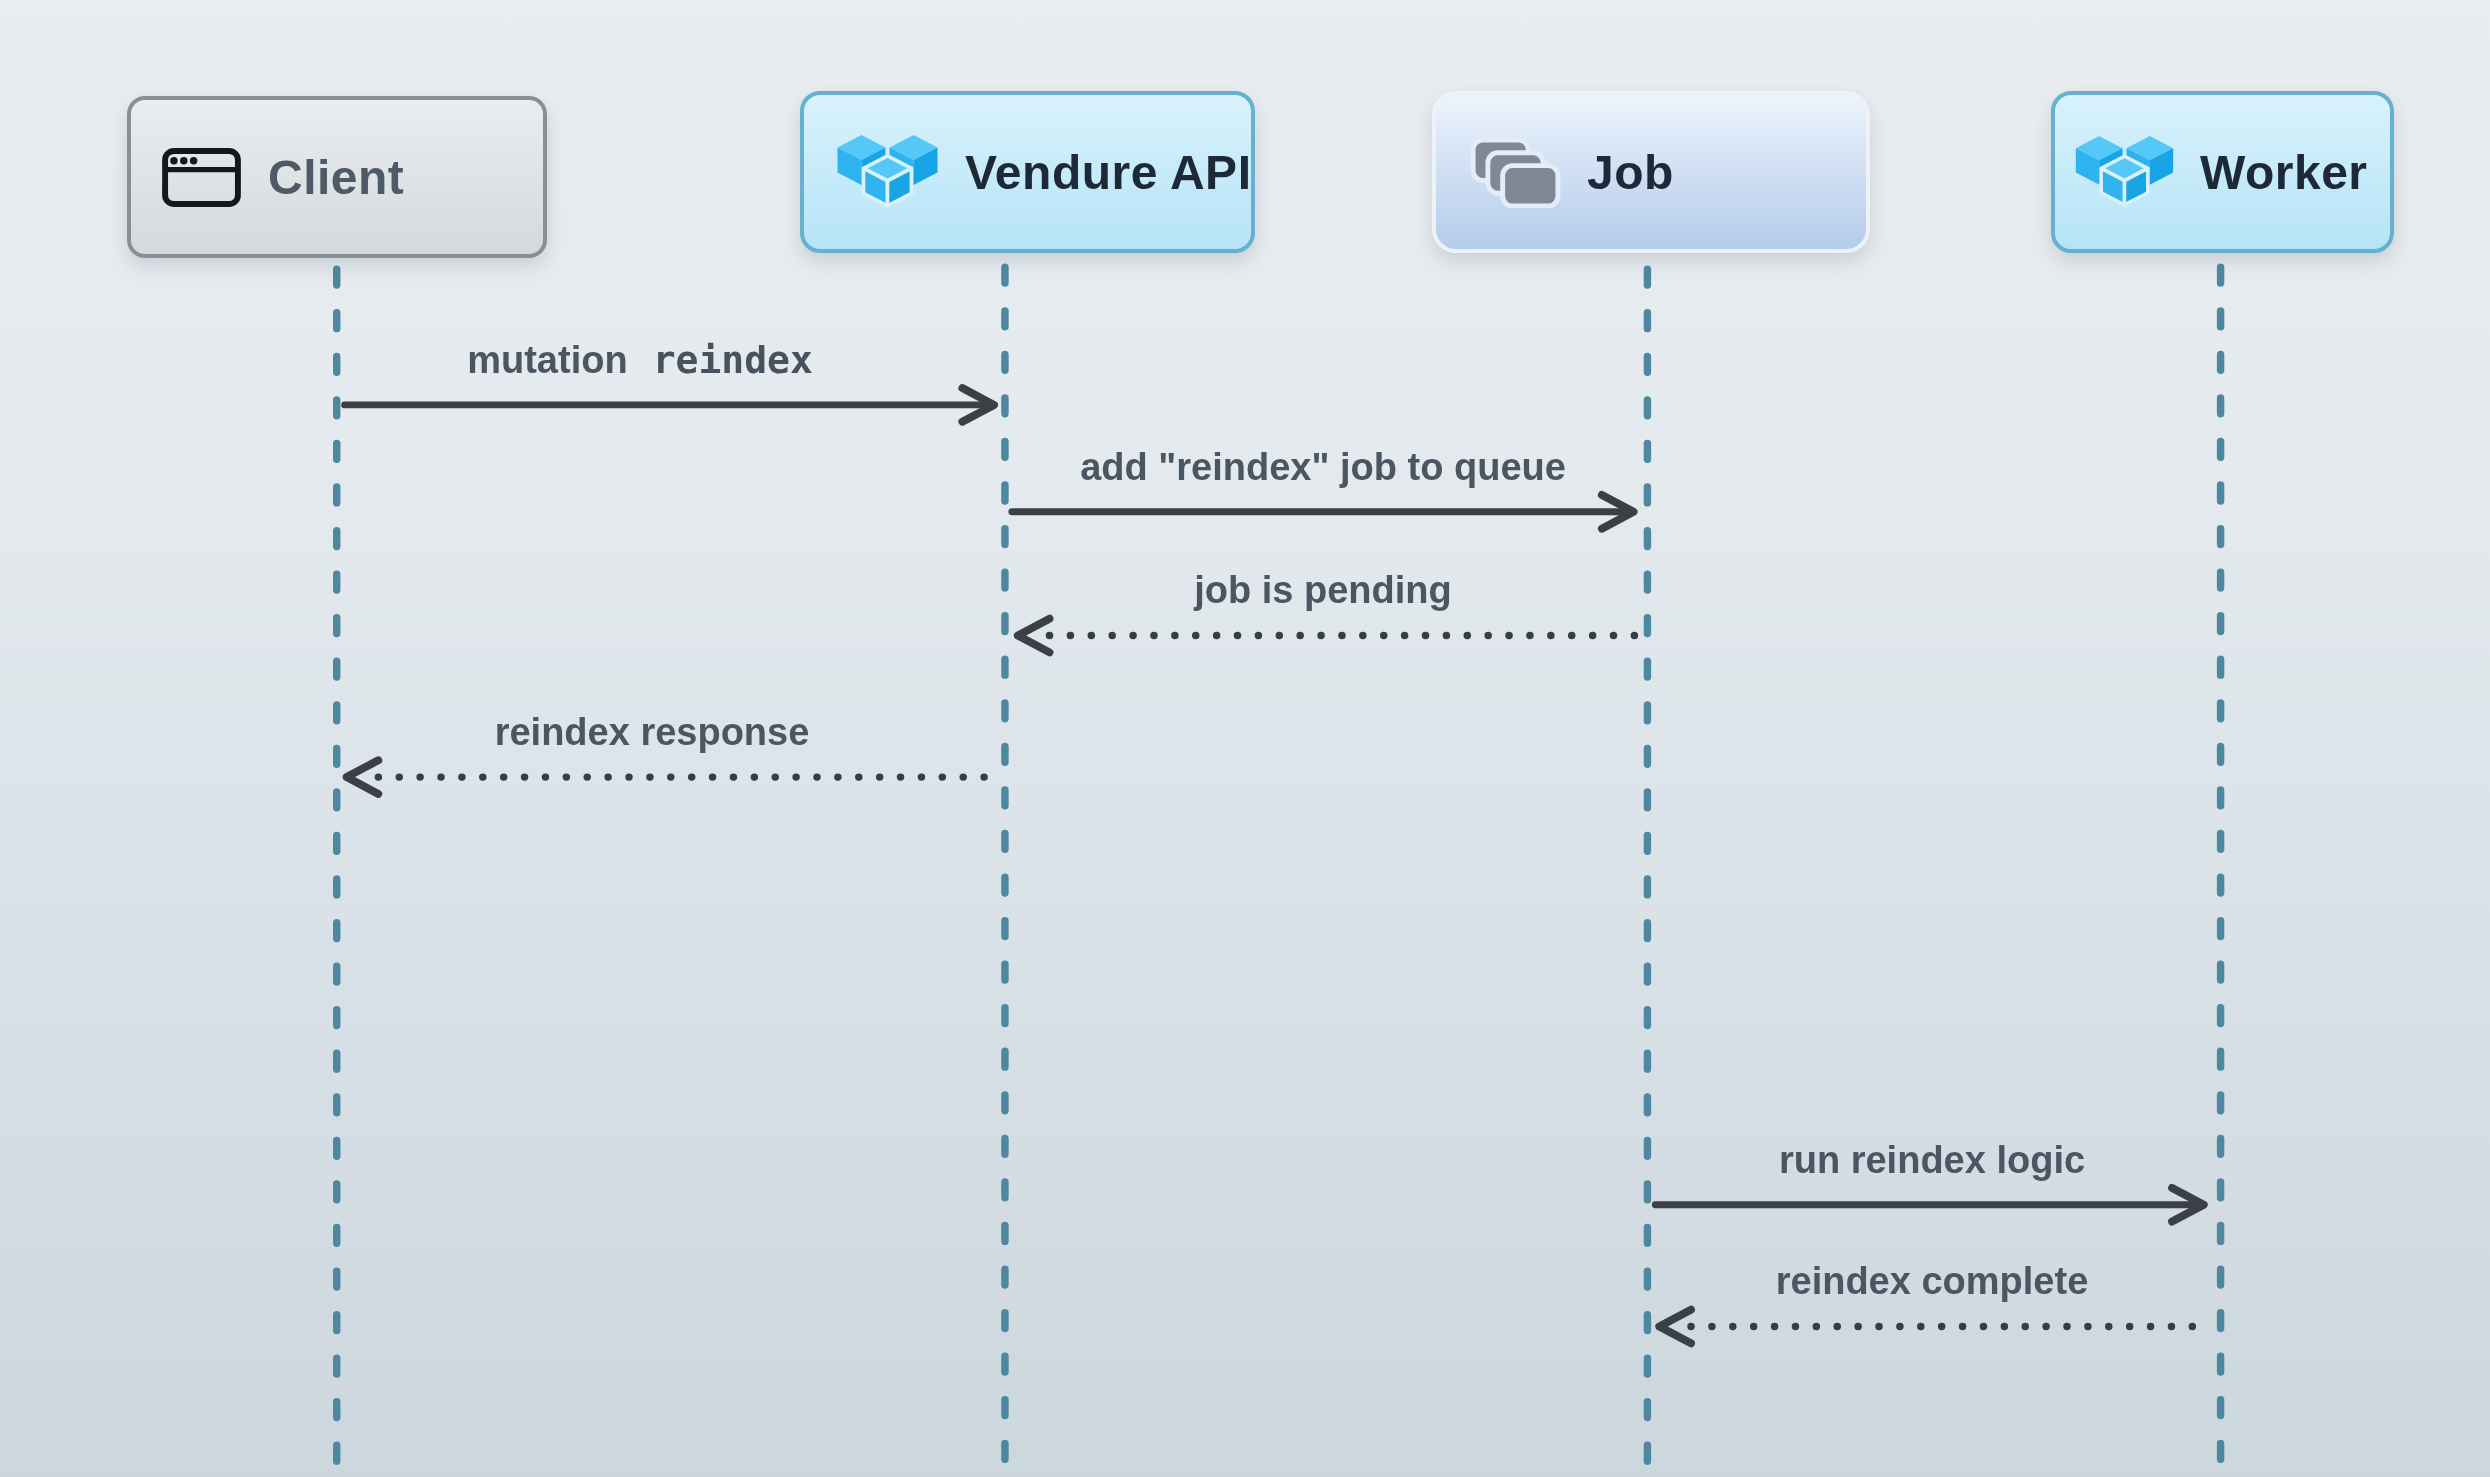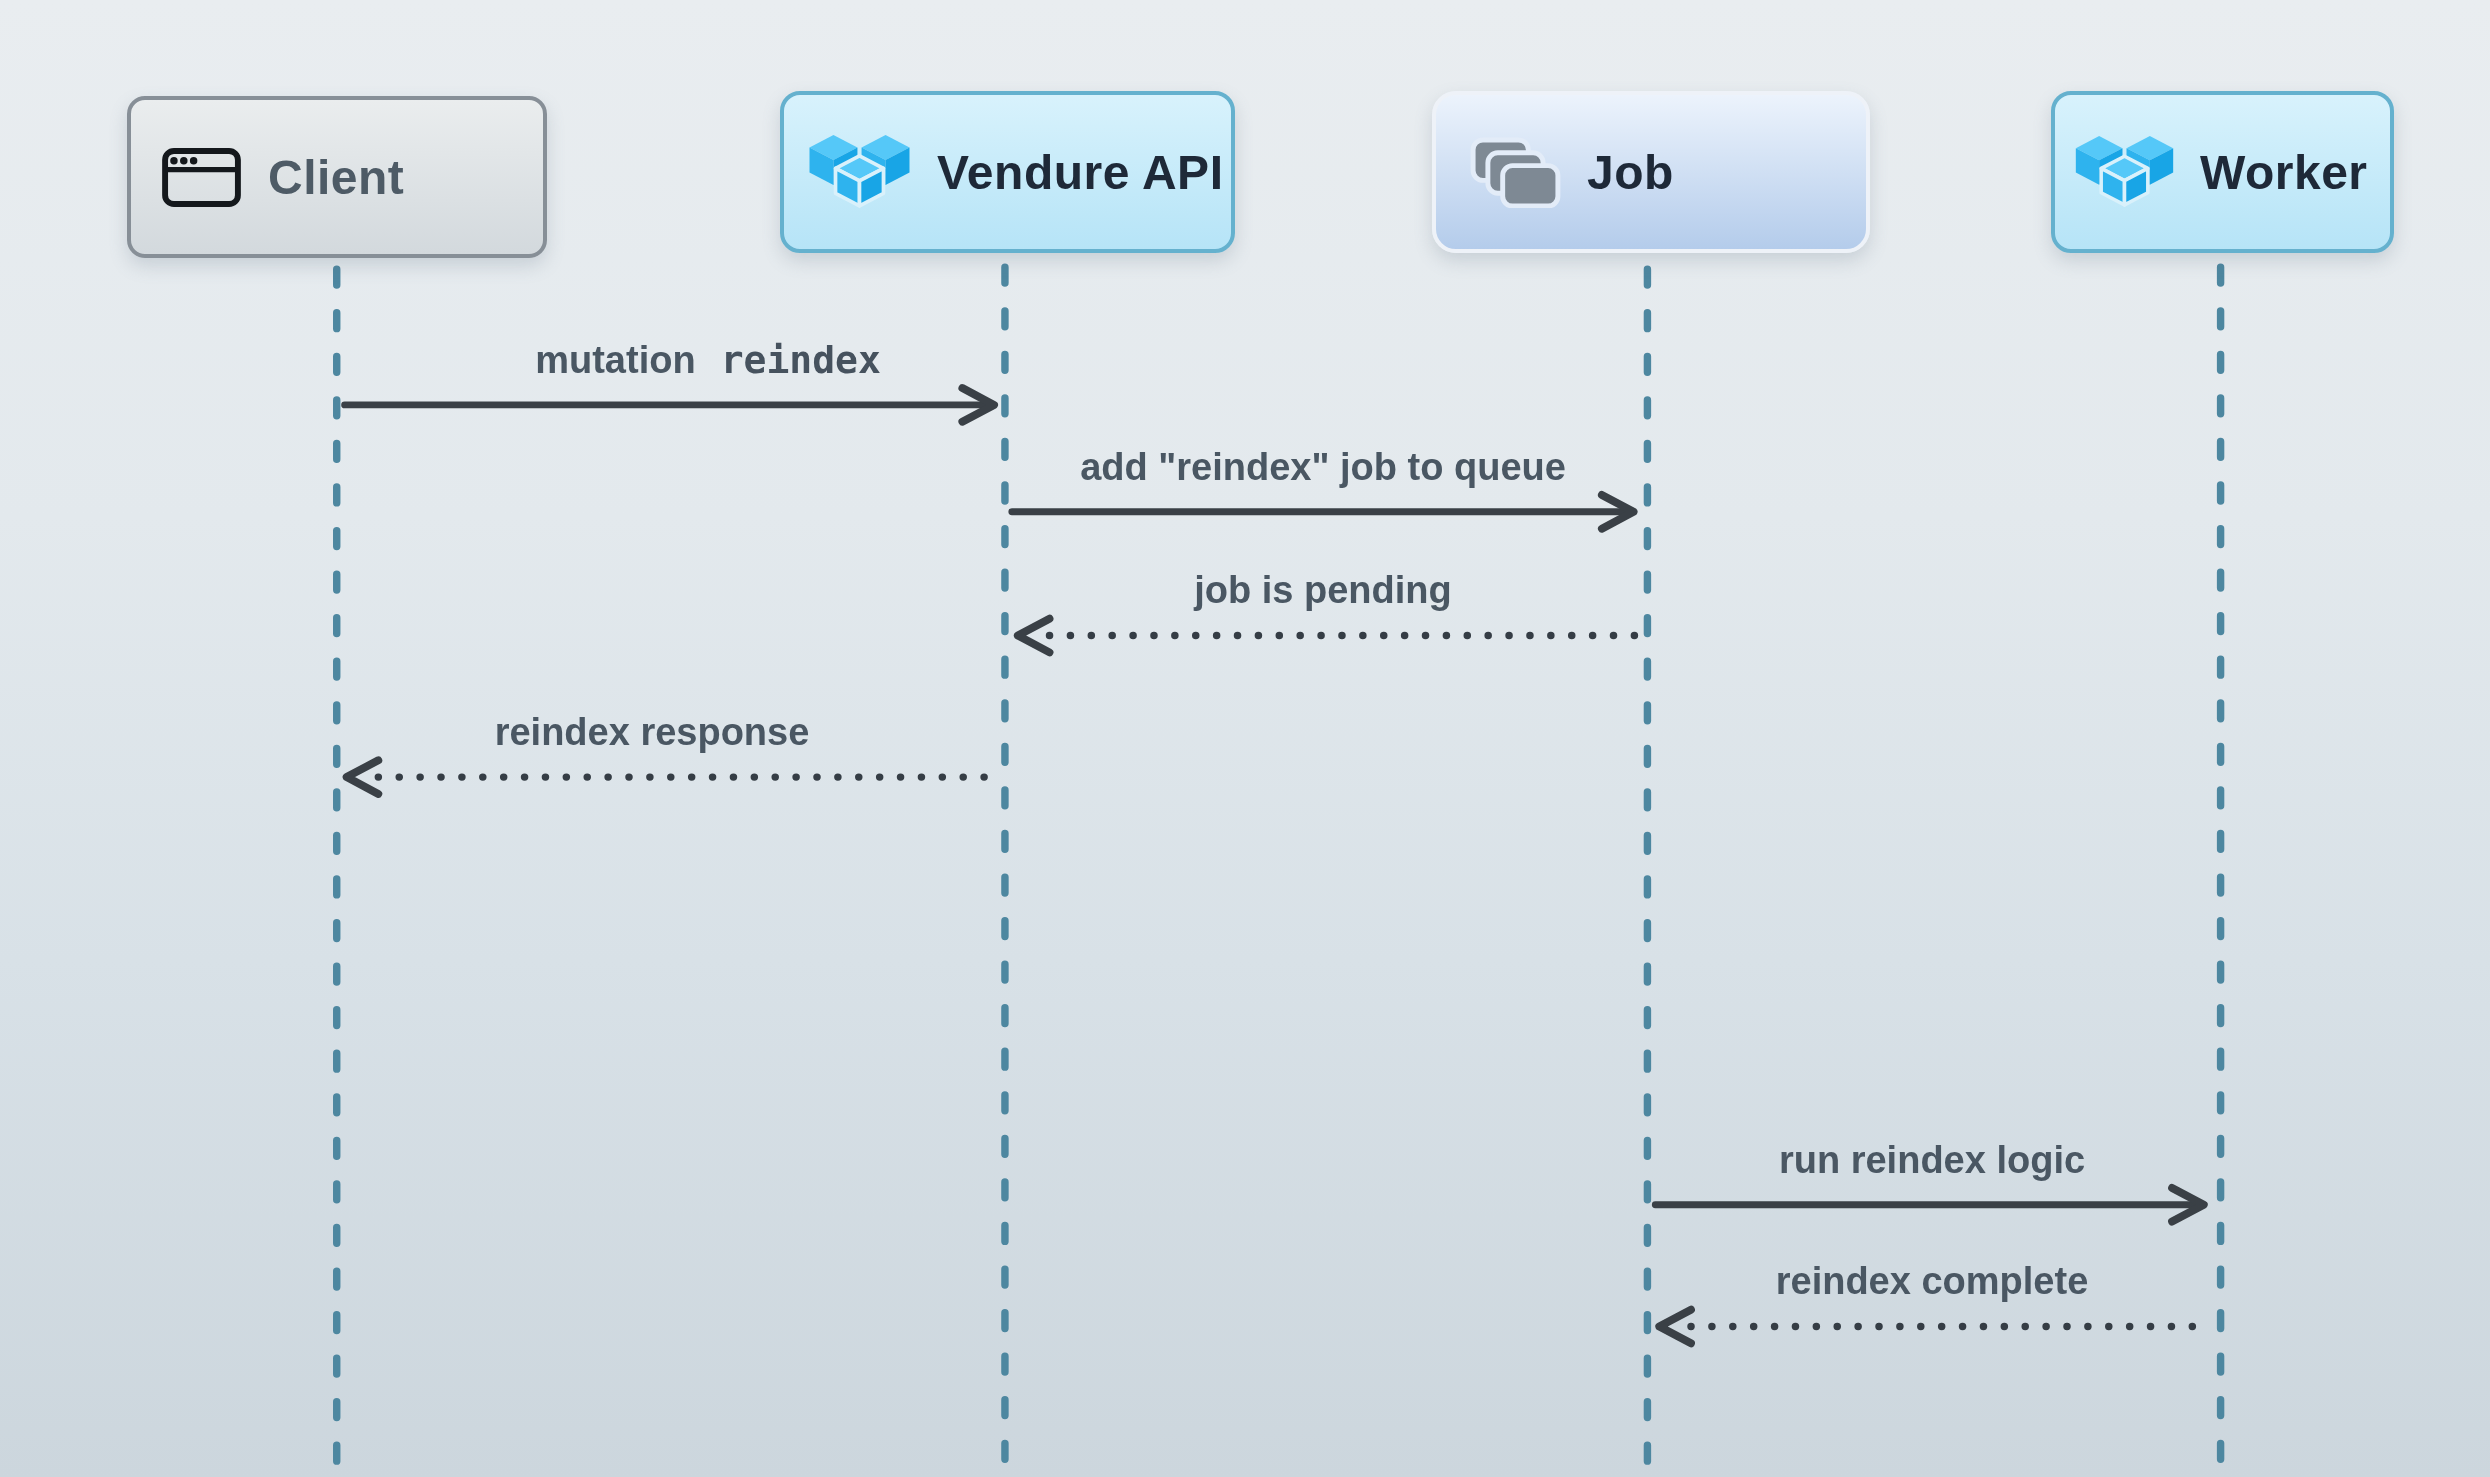--- a/index.html
+++ b/index.html
@@ -68,23 +68,23 @@
     left: 127px;
     top: 96px;
     width: 420px;
     padding-left: 30px;
     background: linear-gradient(180deg, #eaedee 0%, #d3d9dd 100%);
     border: 4px solid #878f97;
     border-radius: 18px;
     color: #4e5b66;
   }
   .actor-vendure-api {
-    left: 780px;
+    left: 800px;
     width: 455px;
-    padding-left: 24px;
+    padding-left: 32px;
     background: linear-gradient(180deg, #d8f2fc 0%, #b6e4f7 100%);
     border: 4px solid #65b1ce;
     color: #1e2938;
   }
   .actor-job {
     left: 1432px;
     width: 438px;
     padding-left: 34px;
     background: linear-gradient(180deg, #ecf3fc 0%, #b4cceb 100%);
     border: 4px solid #eef2f8;
@@ -112,21 +112,21 @@
     line-height: 44px;
     color: #4a5763;
   }
   .msg .code {
     font-family: "DejaVu Sans Mono", "Liberation Mono", monospace;
     font-weight: bold;
     font-size: 38px;
     margin-left: 25px;
     color: #46525e;
   }
-  .msg-1 { left: 708px;  top: 338px; }
+  .msg-1 { left: 640px;  top: 338px; }
   .msg-2 { left: 1323px; top: 445px; }
   .msg-3 { left: 1323px; top: 568px; }
   .msg-4 { left: 652px;  top: 710px; }
   .msg-5 { left: 1932px; top: 1138px; }
   .msg-6 { left: 1932px; top: 1259px; }
 </style>
 </head>
 <body>
 
 <div class="stage">

